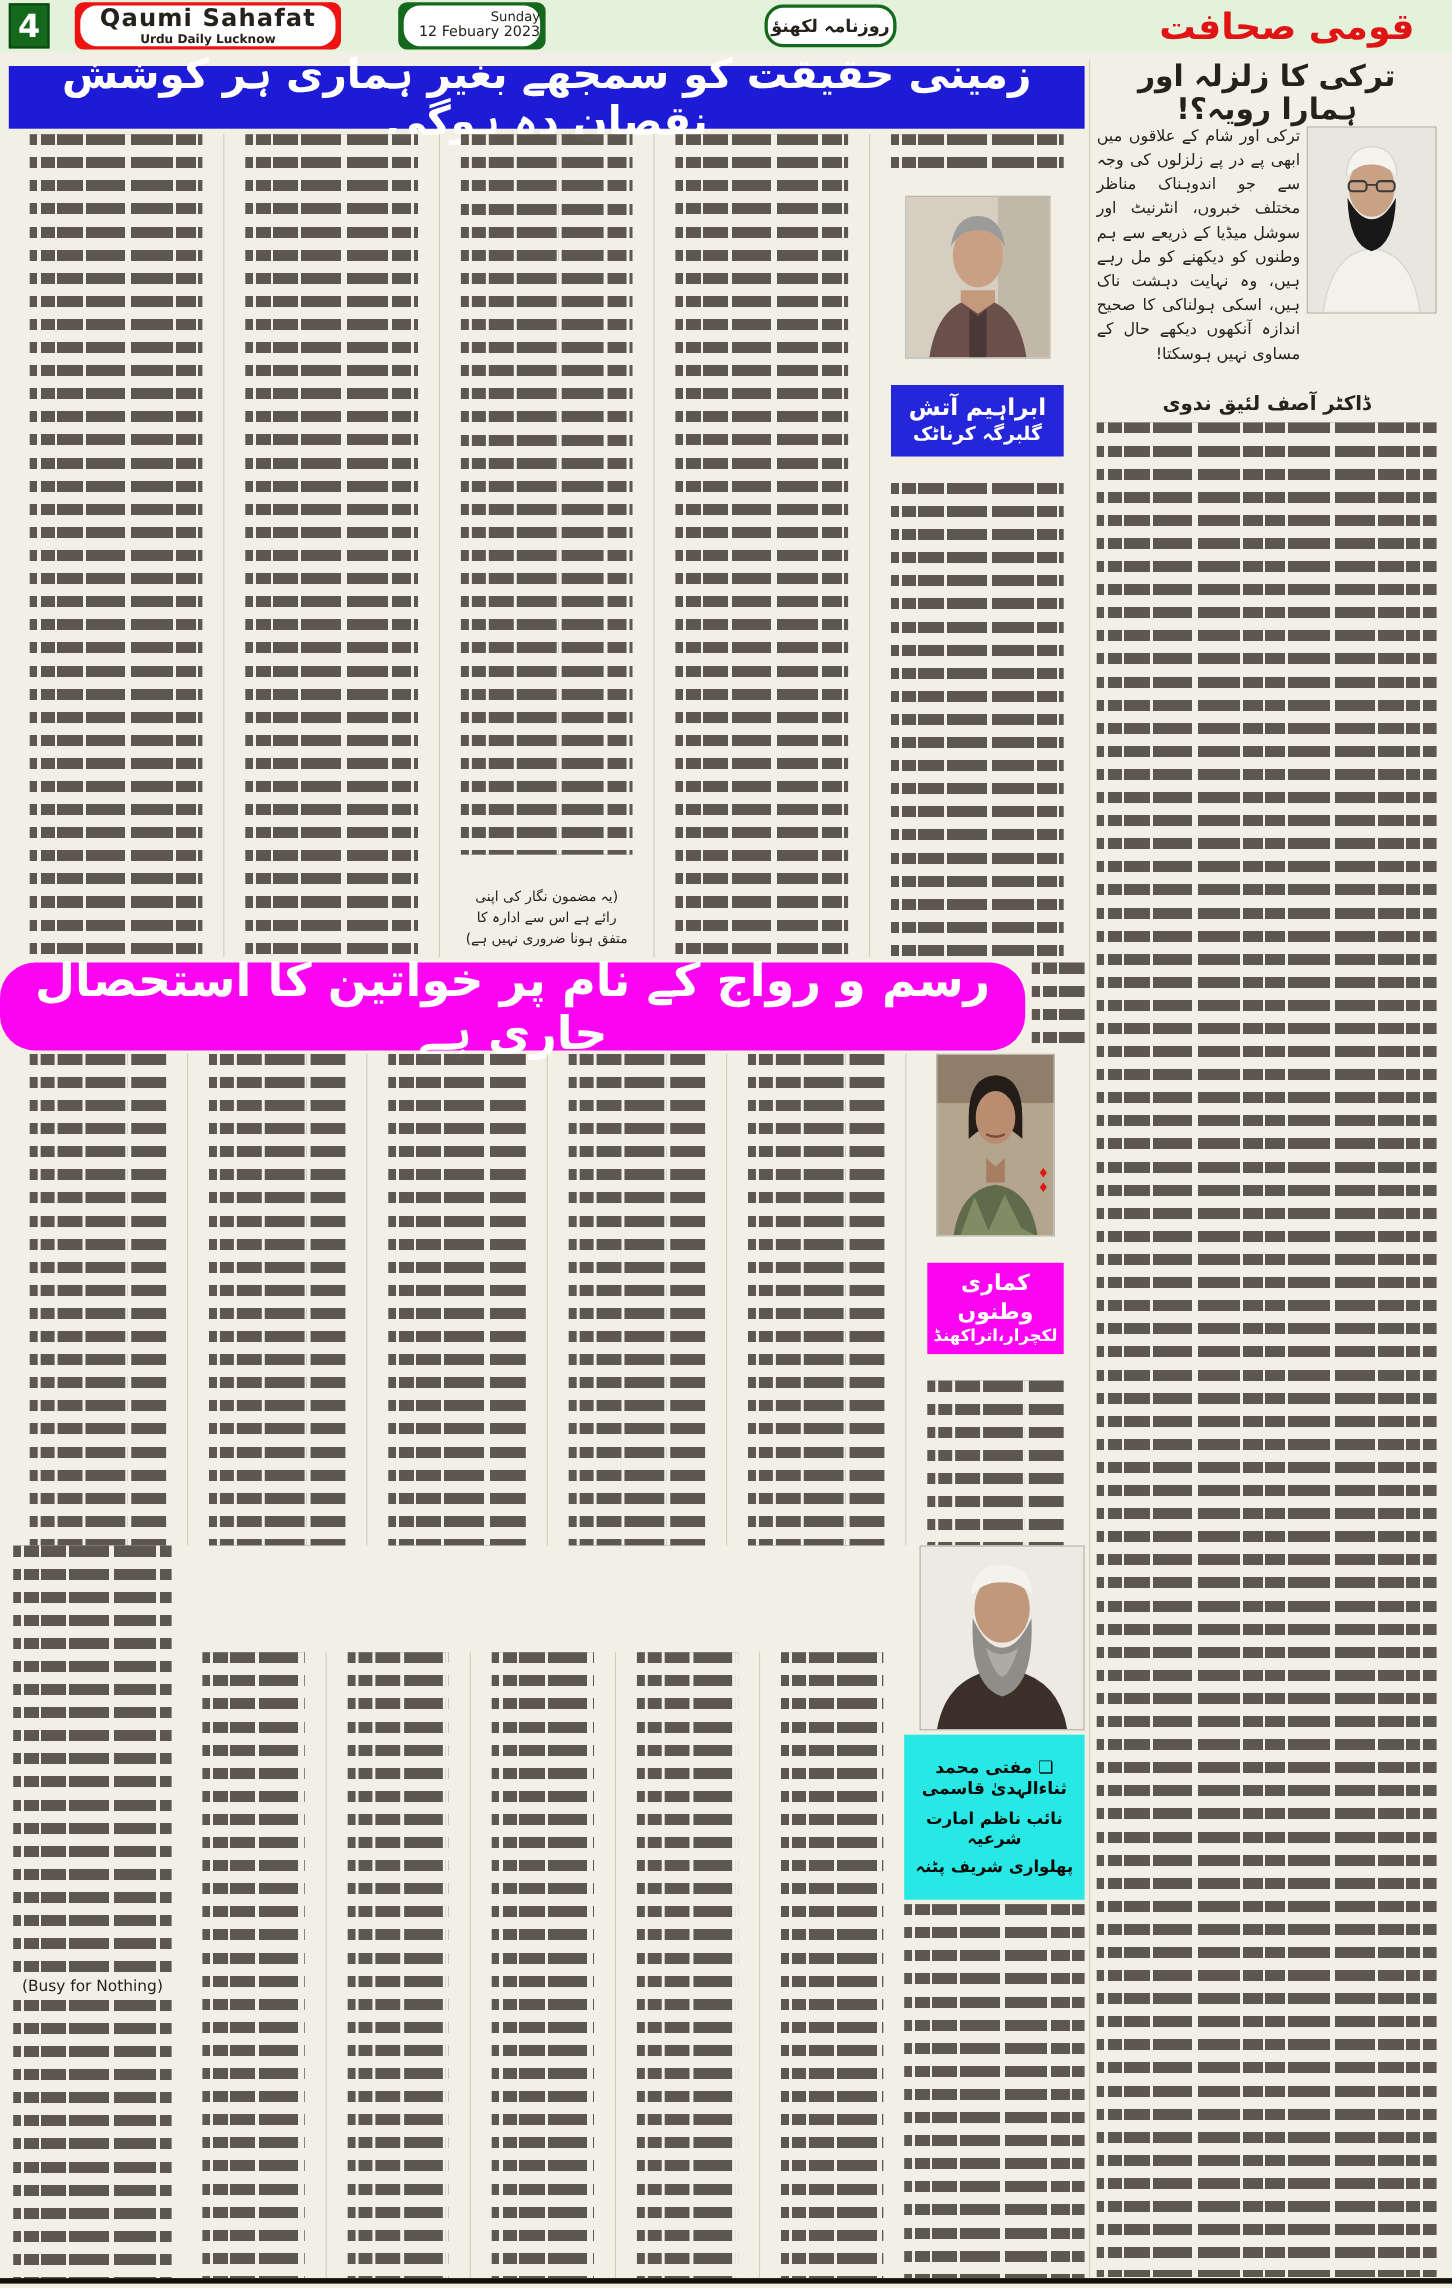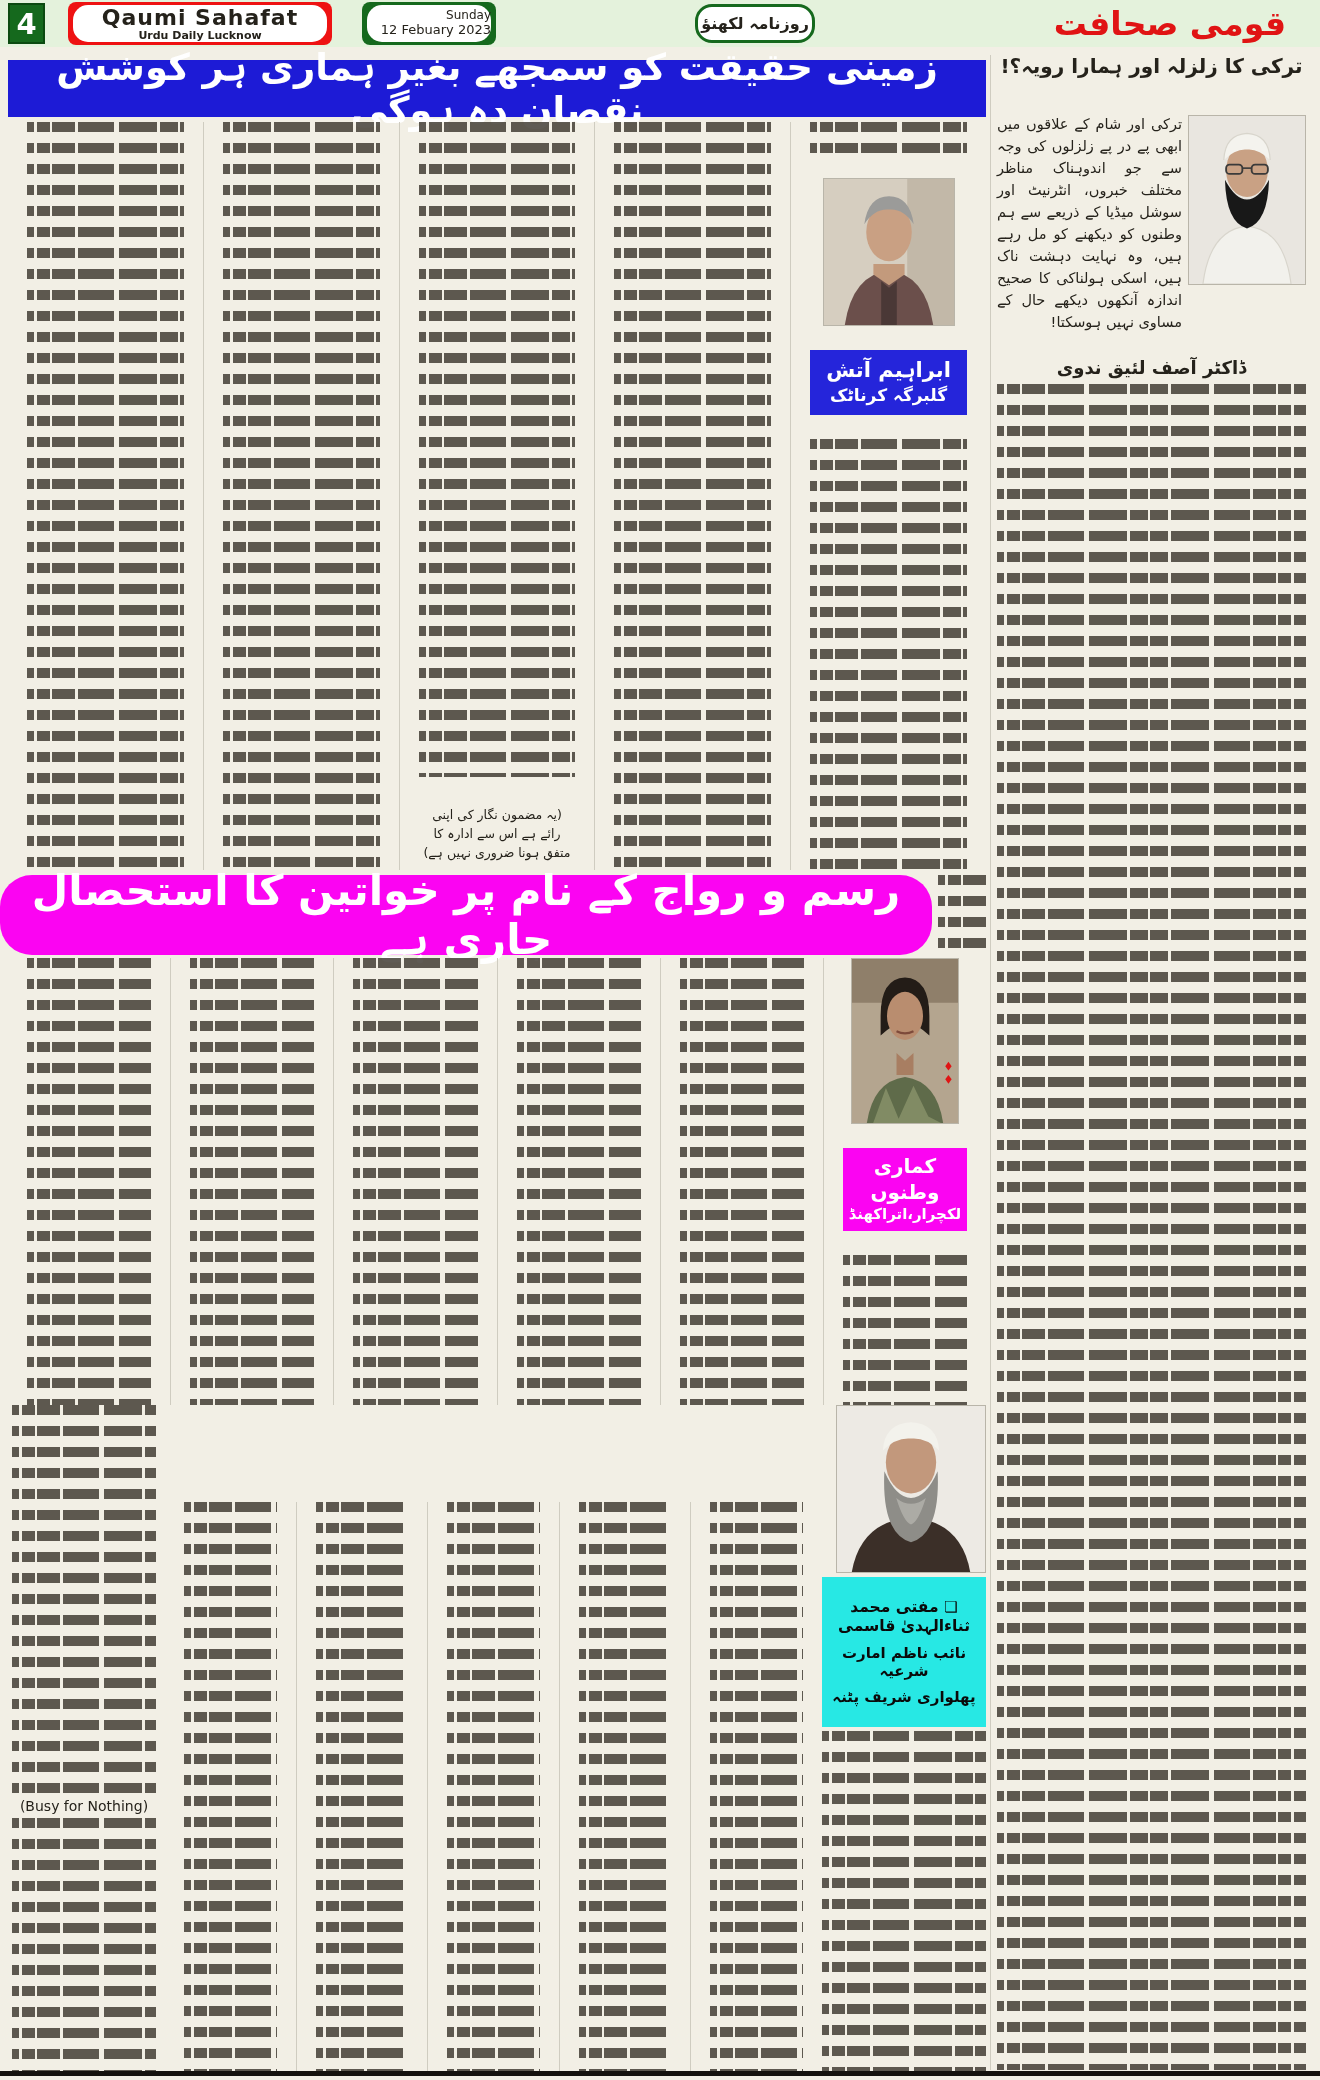--- a/index.html
+++ b/index.html
@@ -18,21 +18,21 @@
   .page{
     position:relative;width:1320px;height:2080px;margin:0 auto;
     background:var(--paper);overflow:hidden;
     font-family:"DejaVu Sans",sans-serif;color:var(--ink);
   }
   
   .header{position:absolute;left:0;top:0;width:1320px;height:47px;background:var(--headergreen);}
   .pagenum{position:absolute;left:8px;top:3px;width:37px;height:41px;background:var(--green);
     border:2px solid #0b4a10;color:#fff;font-size:29px;font-weight:bold;
     display:flex;align-items:center;justify-content:center;}
-  .masthead{position:absolute;left:68px;top:2px;width:264px;height:43px;background:var(--red);
+  .masthead{position:absolute;left:68px;top:2px;width:242px;height:43px;background:var(--red);
     border-radius:8px;padding:3px 5px;}
   .masthead .inner{background:#fff;border-radius:15px;height:100%;display:flex;flex-direction:column;
     align-items:center;justify-content:center;line-height:1;}
   .masthead .title{font-size:22px;font-weight:bold;letter-spacing:1px;}
   .masthead .sub{font-size:11px;font-weight:bold;margin-top:1px;}
   .datebox{position:absolute;left:362px;top:2px;width:134px;height:43px;background:var(--green);
     border-radius:8px;padding:3px 5px;}
   .datebox .inner{background:#fff;border-radius:15px;height:100%;display:flex;flex-direction:column;
     align-items:flex-end;justify-content:center;line-height:1.15;}
   .datebox .day{font-size:12px;}
@@ -65,21 +65,21 @@
   .col + .col{border-left:1px solid var(--rule);}
   .cols .col{padding:0 19px;gap:24px;}
   .article1{left:8px;top:122px;width:978px;height:748px;}
   .article2{left:8px;top:958px;width:978px;height:447px;}
   .article3{left:165px;top:1502px;width:657px;height:569px;}
   .leftcol3{left:8px;top:1405px;width:152px;height:666px;display:flex;flex-direction:column;padding:0 4px;}
   .rightofbanner{left:938px;top:875px;width:48px;height:80px;position:absolute;}
   
   .turkey{position:absolute;left:990px;top:55px;width:322px;height:2015px;display:flex;flex-direction:column;
     border-left:1px solid var(--rule);padding:0 6px;}
-  .turkey h2{font-size:20px;font-weight:bold;text-align:center;line-height:1.1;height:58px;}
+  .turkey h2{font-size:27px;font-weight:bold;text-align:center;line-height:1.1;height:58px;}
   .turkey .leadrow{display:flex;flex-direction:row;gap:6px;height:240px;}
   .turkey .snippet{flex:1;font-size:14.5px;line-height:22px;text-align:justify;direction:rtl;}
   .photo-frame{border:1px solid #b9b5a9;background:#ddd;overflow:hidden;}
   .turkey .photo-frame{width:118px;height:170px;flex:0 0 auto;margin-top:2px;}
   .turkey .caption{font-size:18px;font-weight:bold;text-align:center;direction:rtl;padding:4px 0 6px;}
   
   .inset{display:flex;flex-direction:column;align-items:center;}
   .cap-blue{background:#2525da;color:#fff;width:100%;text-align:center;direction:rtl;
     padding:6px 2px 8px;line-height:1.35;}
   .cap-blue .l1{font-size:21px;font-weight:bold;display:block;}

